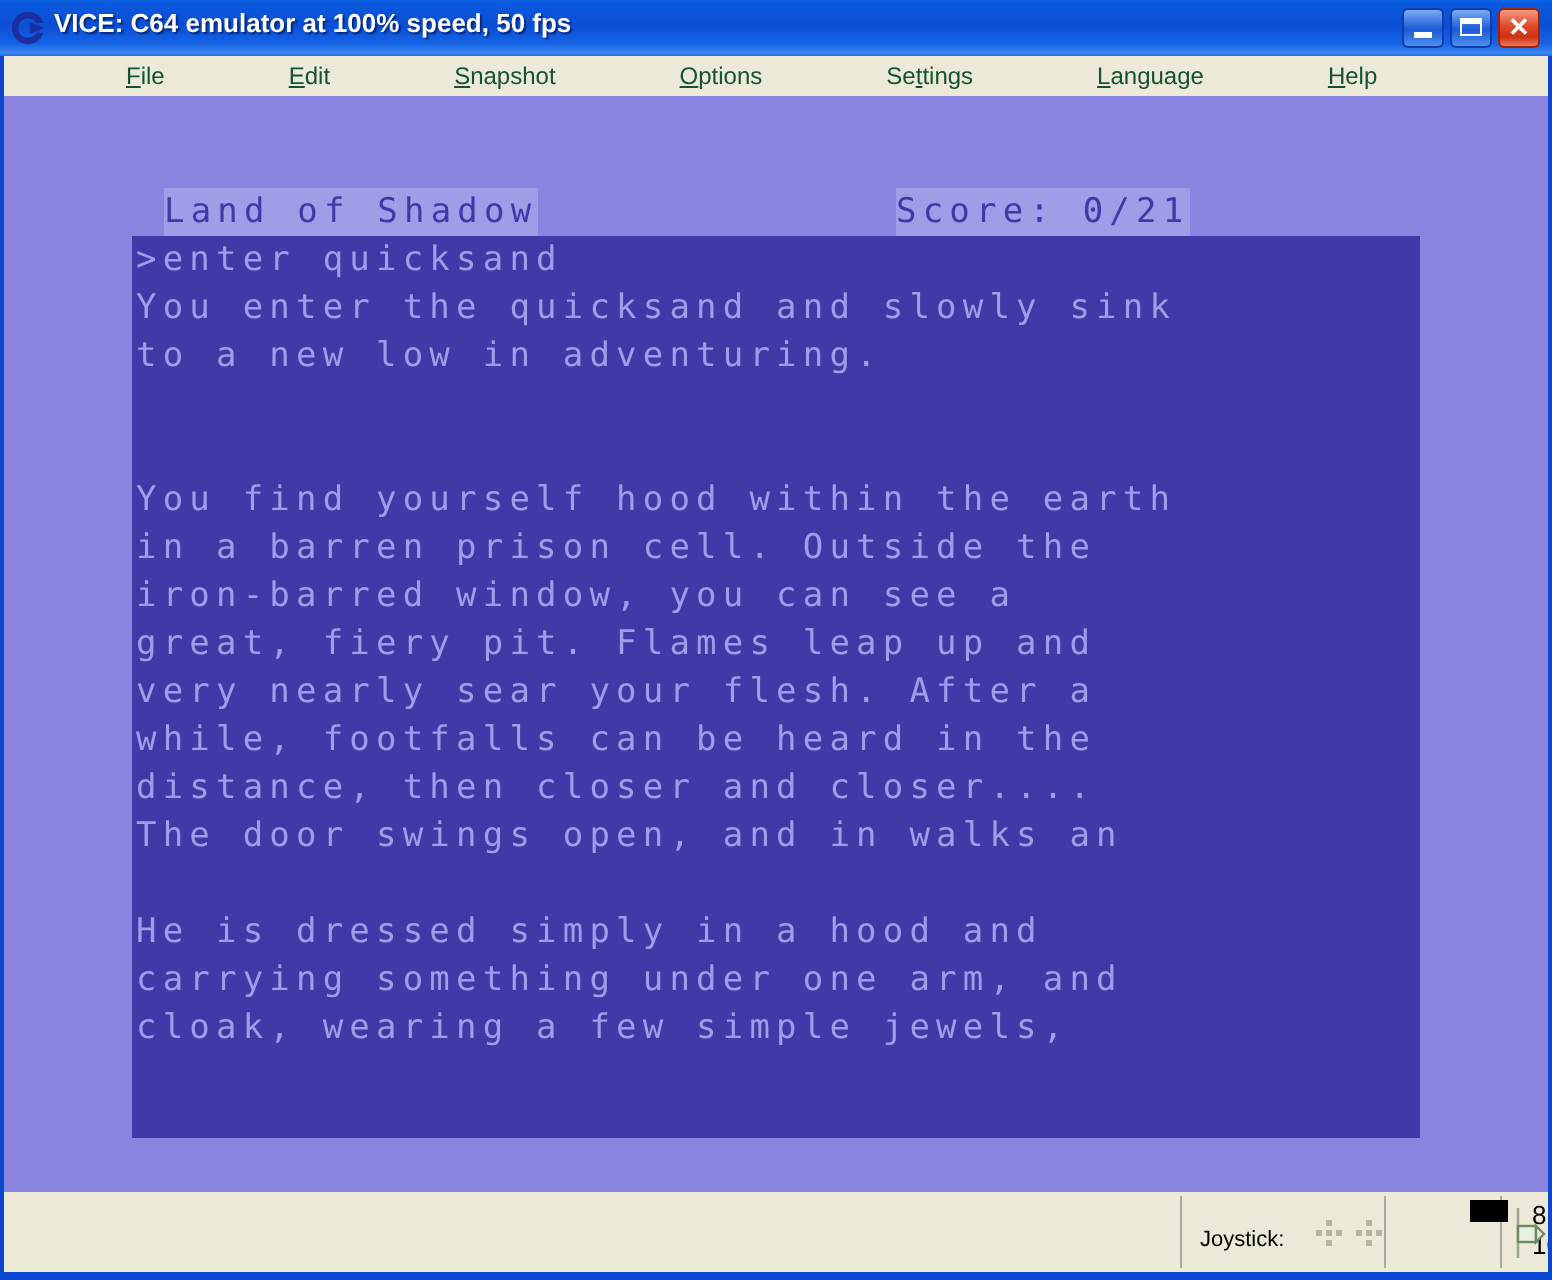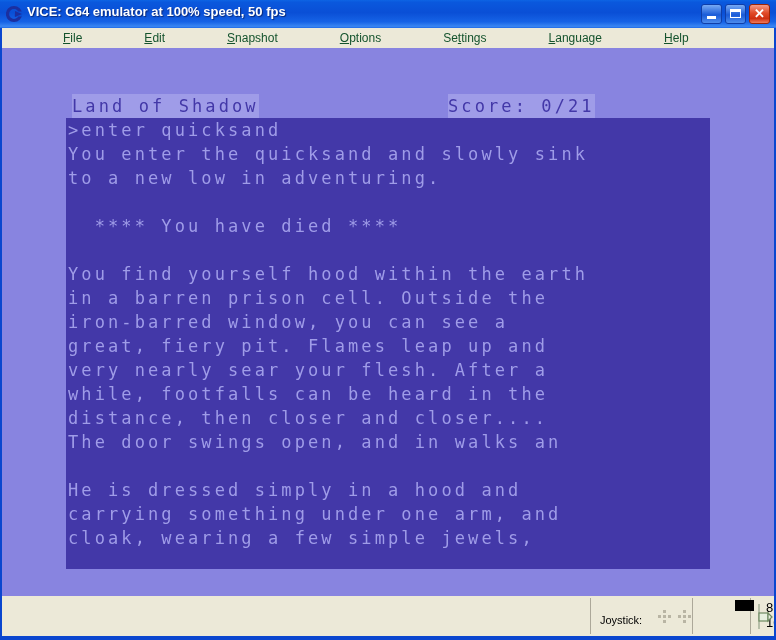--- a/index.html
+++ b/index.html
@@ -121,21 +121,21 @@
     letter-spacing: 3.1px;
     line-height: 24px;
     white-space: pre;
   }
   #c64header .seg {
     position: absolute; top: 0;
     background: #9f9ce8;
     color: #4338a8;
     height: 24px;
   }
-  #hdr-title { left: 6px; }
+  #hdr-title { left: 16px; }
   #hdr-score { left: 382px; }
 
   
   #statusbar {
     position: absolute;
     left: 2px; top: 596px;
     width: 772px; height: 40px;
     background: #ece9d8;
     box-sizing: border-box;
   }
@@ -221,21 +221,20 @@
     <div id="c64header">
       <span class="seg" id="hdr-title">Land of Shadow</span>
       <span class="seg" id="hdr-score">Score: 0/21</span>
     </div>
 
     <div id="c64screen">
       <div class="c64line">&gt;enter quicksand</div>
       <div class="c64line">You enter the quicksand and slowly sink</div>
       <div class="c64line">to a new low in adventuring.</div>
       <div class="c64line"></div>
-      <div class="c64line">  **** You have died ****</div>
       <div class="c64line"></div>
       <div class="c64line">You find yourself hood within the earth</div>
       <div class="c64line">in a barren prison cell. Outside the</div>
       <div class="c64line">iron-barred window, you can see a</div>
       <div class="c64line">great, fiery pit. Flames leap up and</div>
       <div class="c64line">very nearly sear your flesh. After a</div>
       <div class="c64line">while, footfalls can be heard in the</div>
       <div class="c64line">distance, then closer and closer....</div>
       <div class="c64line">The door swings open, and in walks an</div>
       <div class="c64line"></div>

